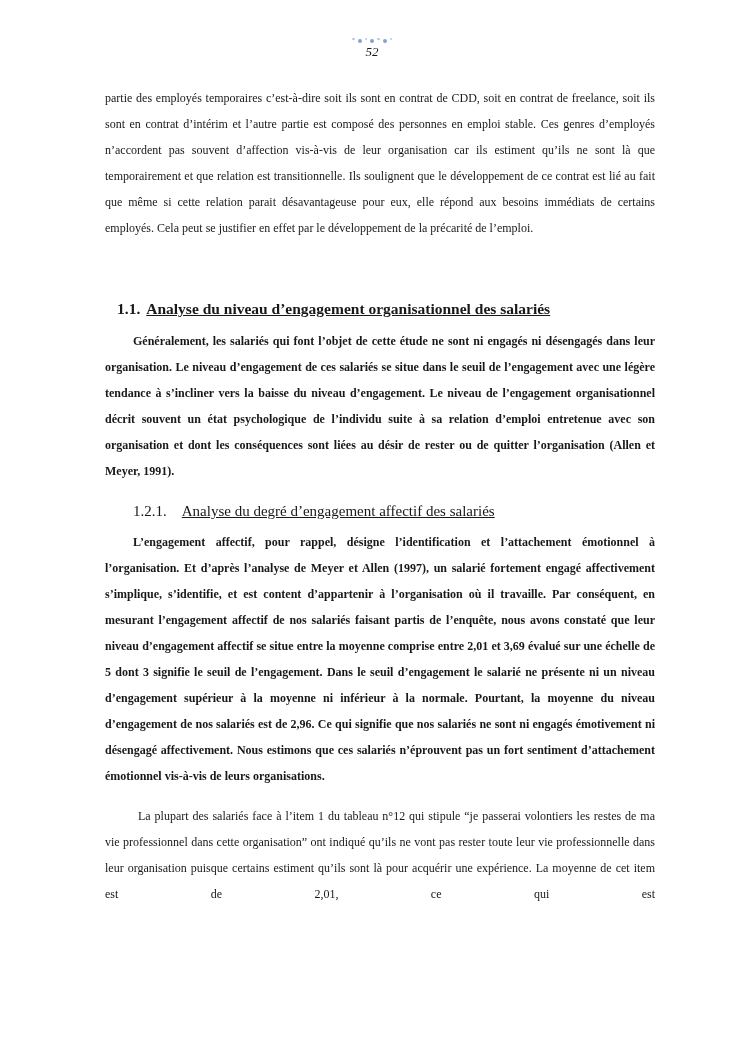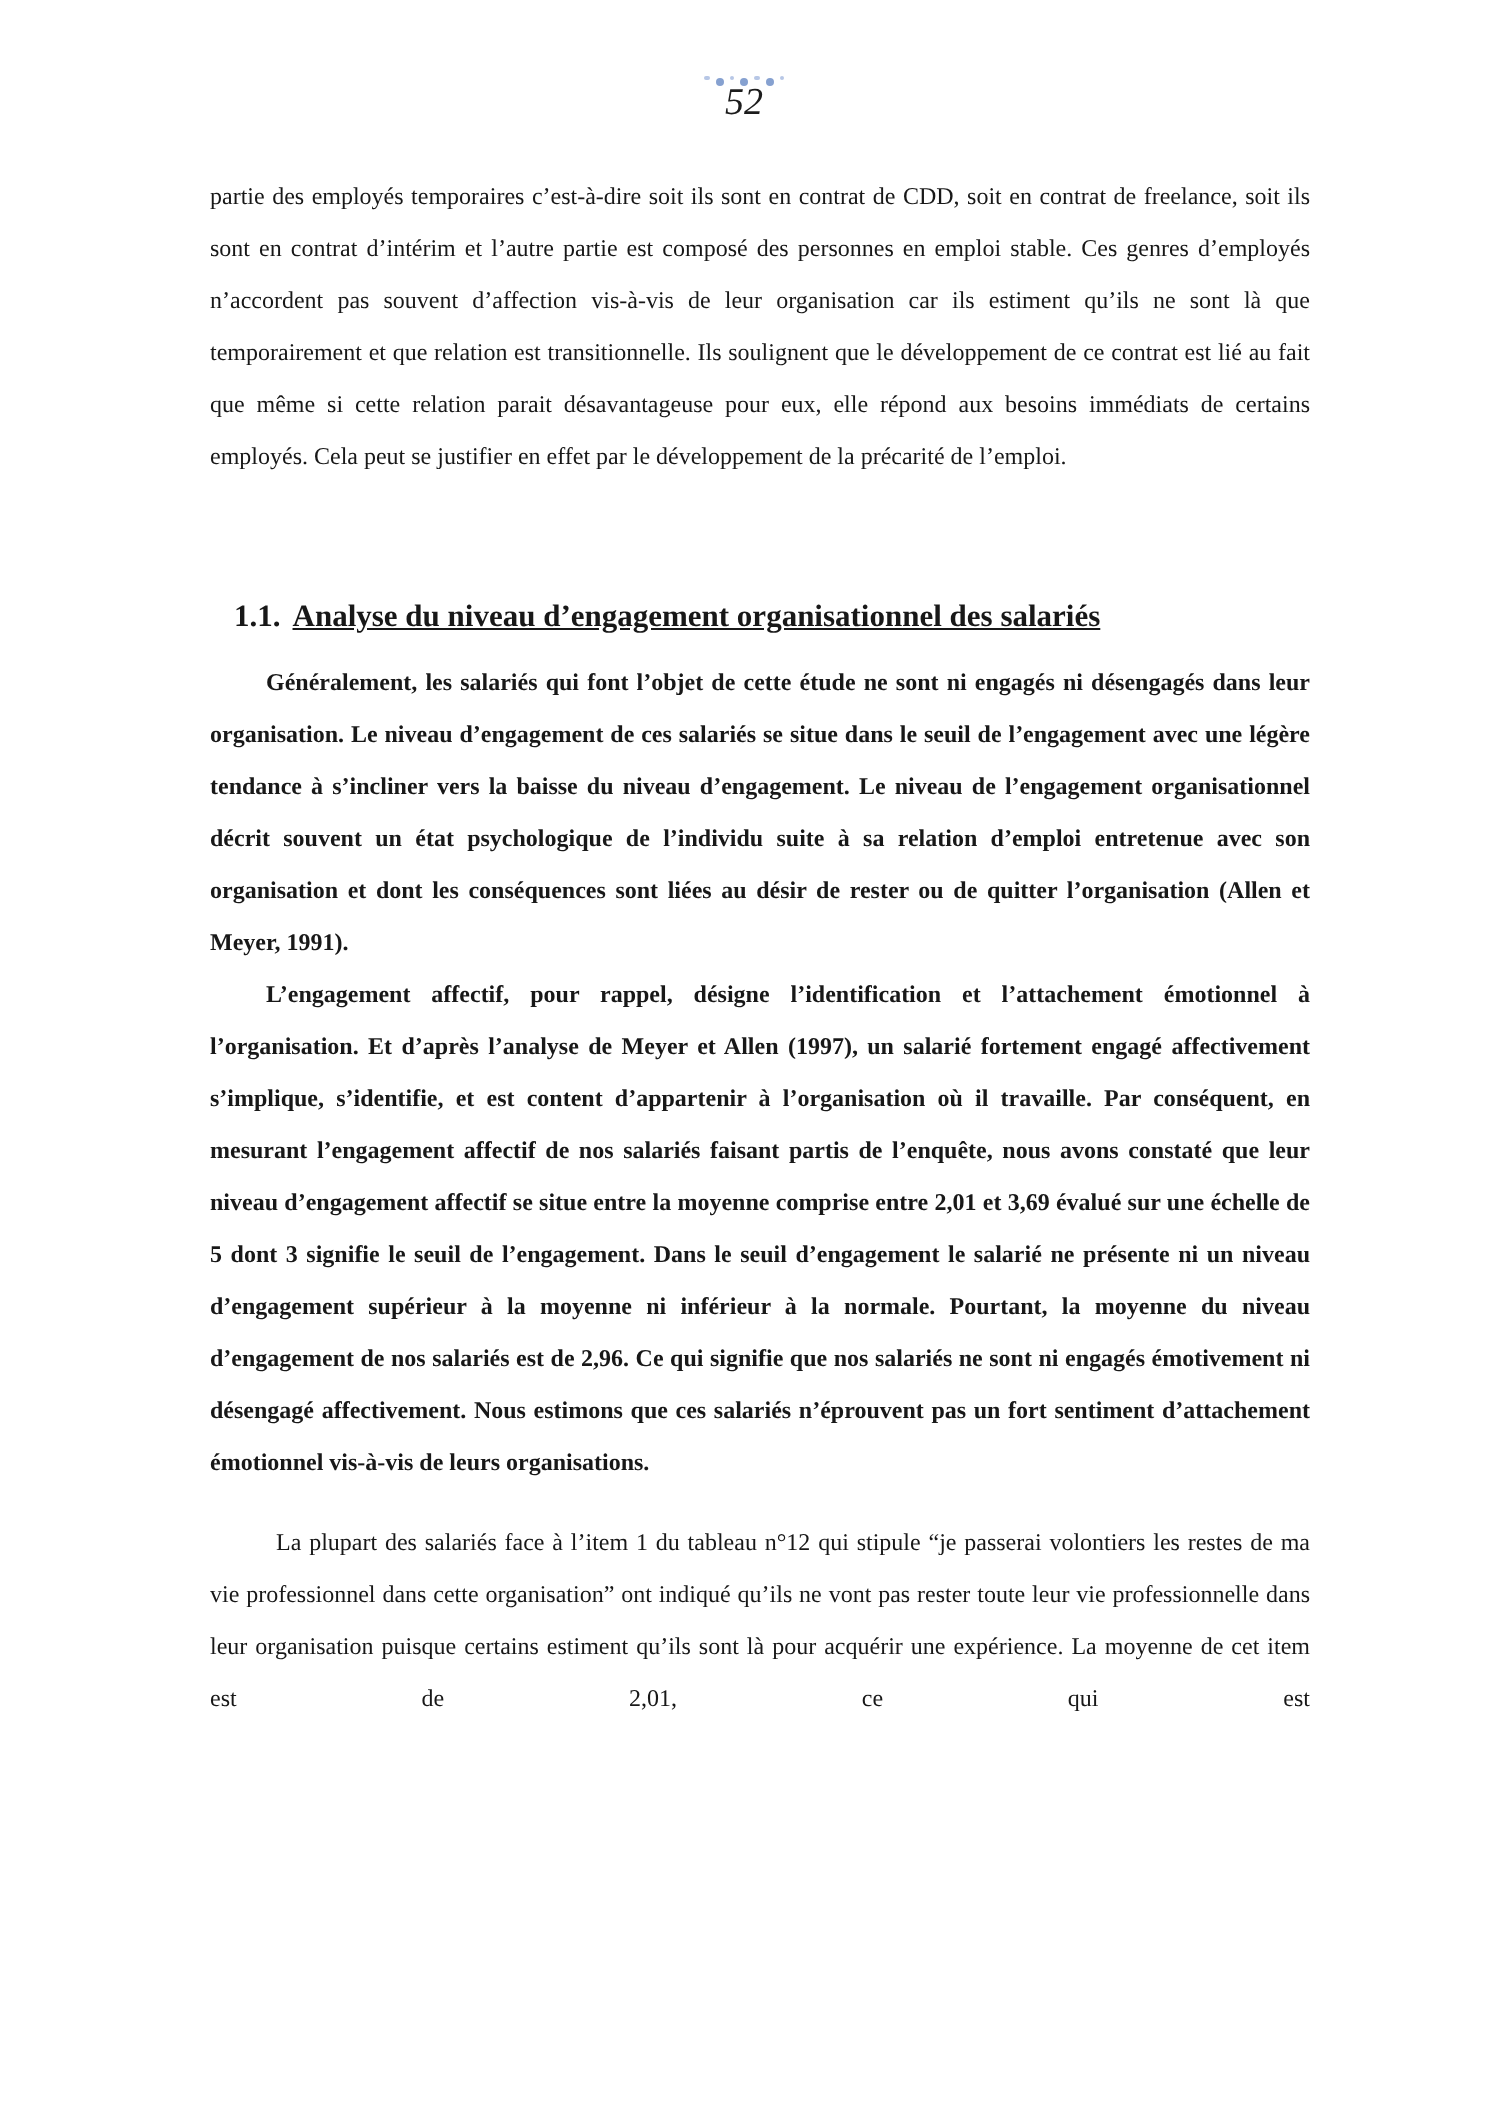--- a/index.html
+++ b/index.html
@@ -29,21 +29,21 @@
     justify-content: center;
     align-items: flex-end;
     gap: 3px;
     height: 7px;
   }
   .dot { border-radius: 50%; display: inline-block; }
   .dot.lg { width: 4px; height: 4px; background: #86a1d0; }
   .dot.sm { width: 2.5px; height: 2.5px; background: #b7c7e6; transform: translateY(-3px); }
   .page-number {
     font-style: italic;
-    font-size: 19px;
+    font-size: 13px;
     line-height: 17px;
     margin-top: 0px;
     color: #1c1c1c;
   }
   .content {
     padding: 25px 89px 0 105px;
   }
   .para {
     margin: 0;
     font-size: 12px;
@@ -91,20 +91,23 @@
   <main class="content">
 
     <p class="para">partie des employés temporaires c’est-à-dire soit ils sont en contrat de CDD, soit en contrat de freelance, soit ils sont en contrat d’intérim et l’autre partie est composé des personnes en emploi stable. Ces genres d’employés n’accordent pas souvent d’affection vis-à-vis de leur organisation car ils estiment qu’ils ne sont là que temporairement et que relation est transitionnelle. Ils soulignent que le développement de ce contrat est lié au fait que même si cette relation parait désavantageuse pour eux, elle répond aux besoins immédiats de certains employés. Cela peut se justifier en effet par le développement de la précarité de l’emploi.</p>
 
     <h2 class="h2">
       <span class="hnum">1.1.</span><span class="htitle">Analyse du niveau d’engagement organisationnel des salariés</span>
     </h2>
 
     <p class="para indent">Généralement, les salariés qui font l’objet de cette étude ne sont ni engagés ni désengagés dans leur organisation. Le niveau d’engagement de ces salariés se situe dans le seuil de l’engagement avec une légère tendance à s’incliner vers la baisse du niveau d’engagement. Le niveau de l’engagement organisationnel décrit souvent un état psychologique de l’individu suite à sa relation d’emploi entretenue avec son organisation et dont les conséquences sont liées au désir de rester ou de quitter l’organisation (Allen et Meyer, 1991).</p>
 
+    <h3 class="h3">
+      <span class="hnum">1.2.1.</span><span class="htitle">Analyse du degré d’engagement affectif des salariés</span>
+    </h3>
 
     <p class="para indent">L’engagement affectif, pour rappel, désigne l’identification et l’attachement émotionnel à l’organisation. Et d’après l’analyse de Meyer et Allen (1997), un salarié fortement engagé affectivement s’implique, s’identifie, et est content d’appartenir à l’organisation où il travaille. Par conséquent, en mesurant l’engagement affectif de nos salariés faisant partis de l’enquête, nous avons constaté que leur niveau d’engagement affectif se situe entre la moyenne comprise entre 2,01 et 3,69 évalué sur une échelle de 5 dont 3 signifie le seuil de l’engagement. Dans le seuil d’engagement le salarié ne présente ni un niveau d’engagement supérieur à la moyenne ni inférieur à la normale. Pourtant, la moyenne du niveau d’engagement de nos salariés est de 2,96. Ce qui signifie que nos salariés ne sont ni engagés émotivement ni désengagé affectivement. Nous estimons que ces salariés n’éprouvent pas un fort sentiment d’attachement émotionnel vis-à-vis de leurs organisations.</p>
 
     <p class="para indent-lg last-para">La plupart des salariés face à l’item 1 du tableau n°12 qui stipule “je passerai volontiers les restes de ma vie professionnel dans cette organisation” ont indiqué qu’ils ne vont pas rester toute leur vie professionnelle dans leur organisation puisque certains estiment qu’ils sont là pour acquérir une expérience. La moyenne de cet item est de 2,01, ce qui est</p>
 
   </main>
 
 </div>
 
 </body></html>

